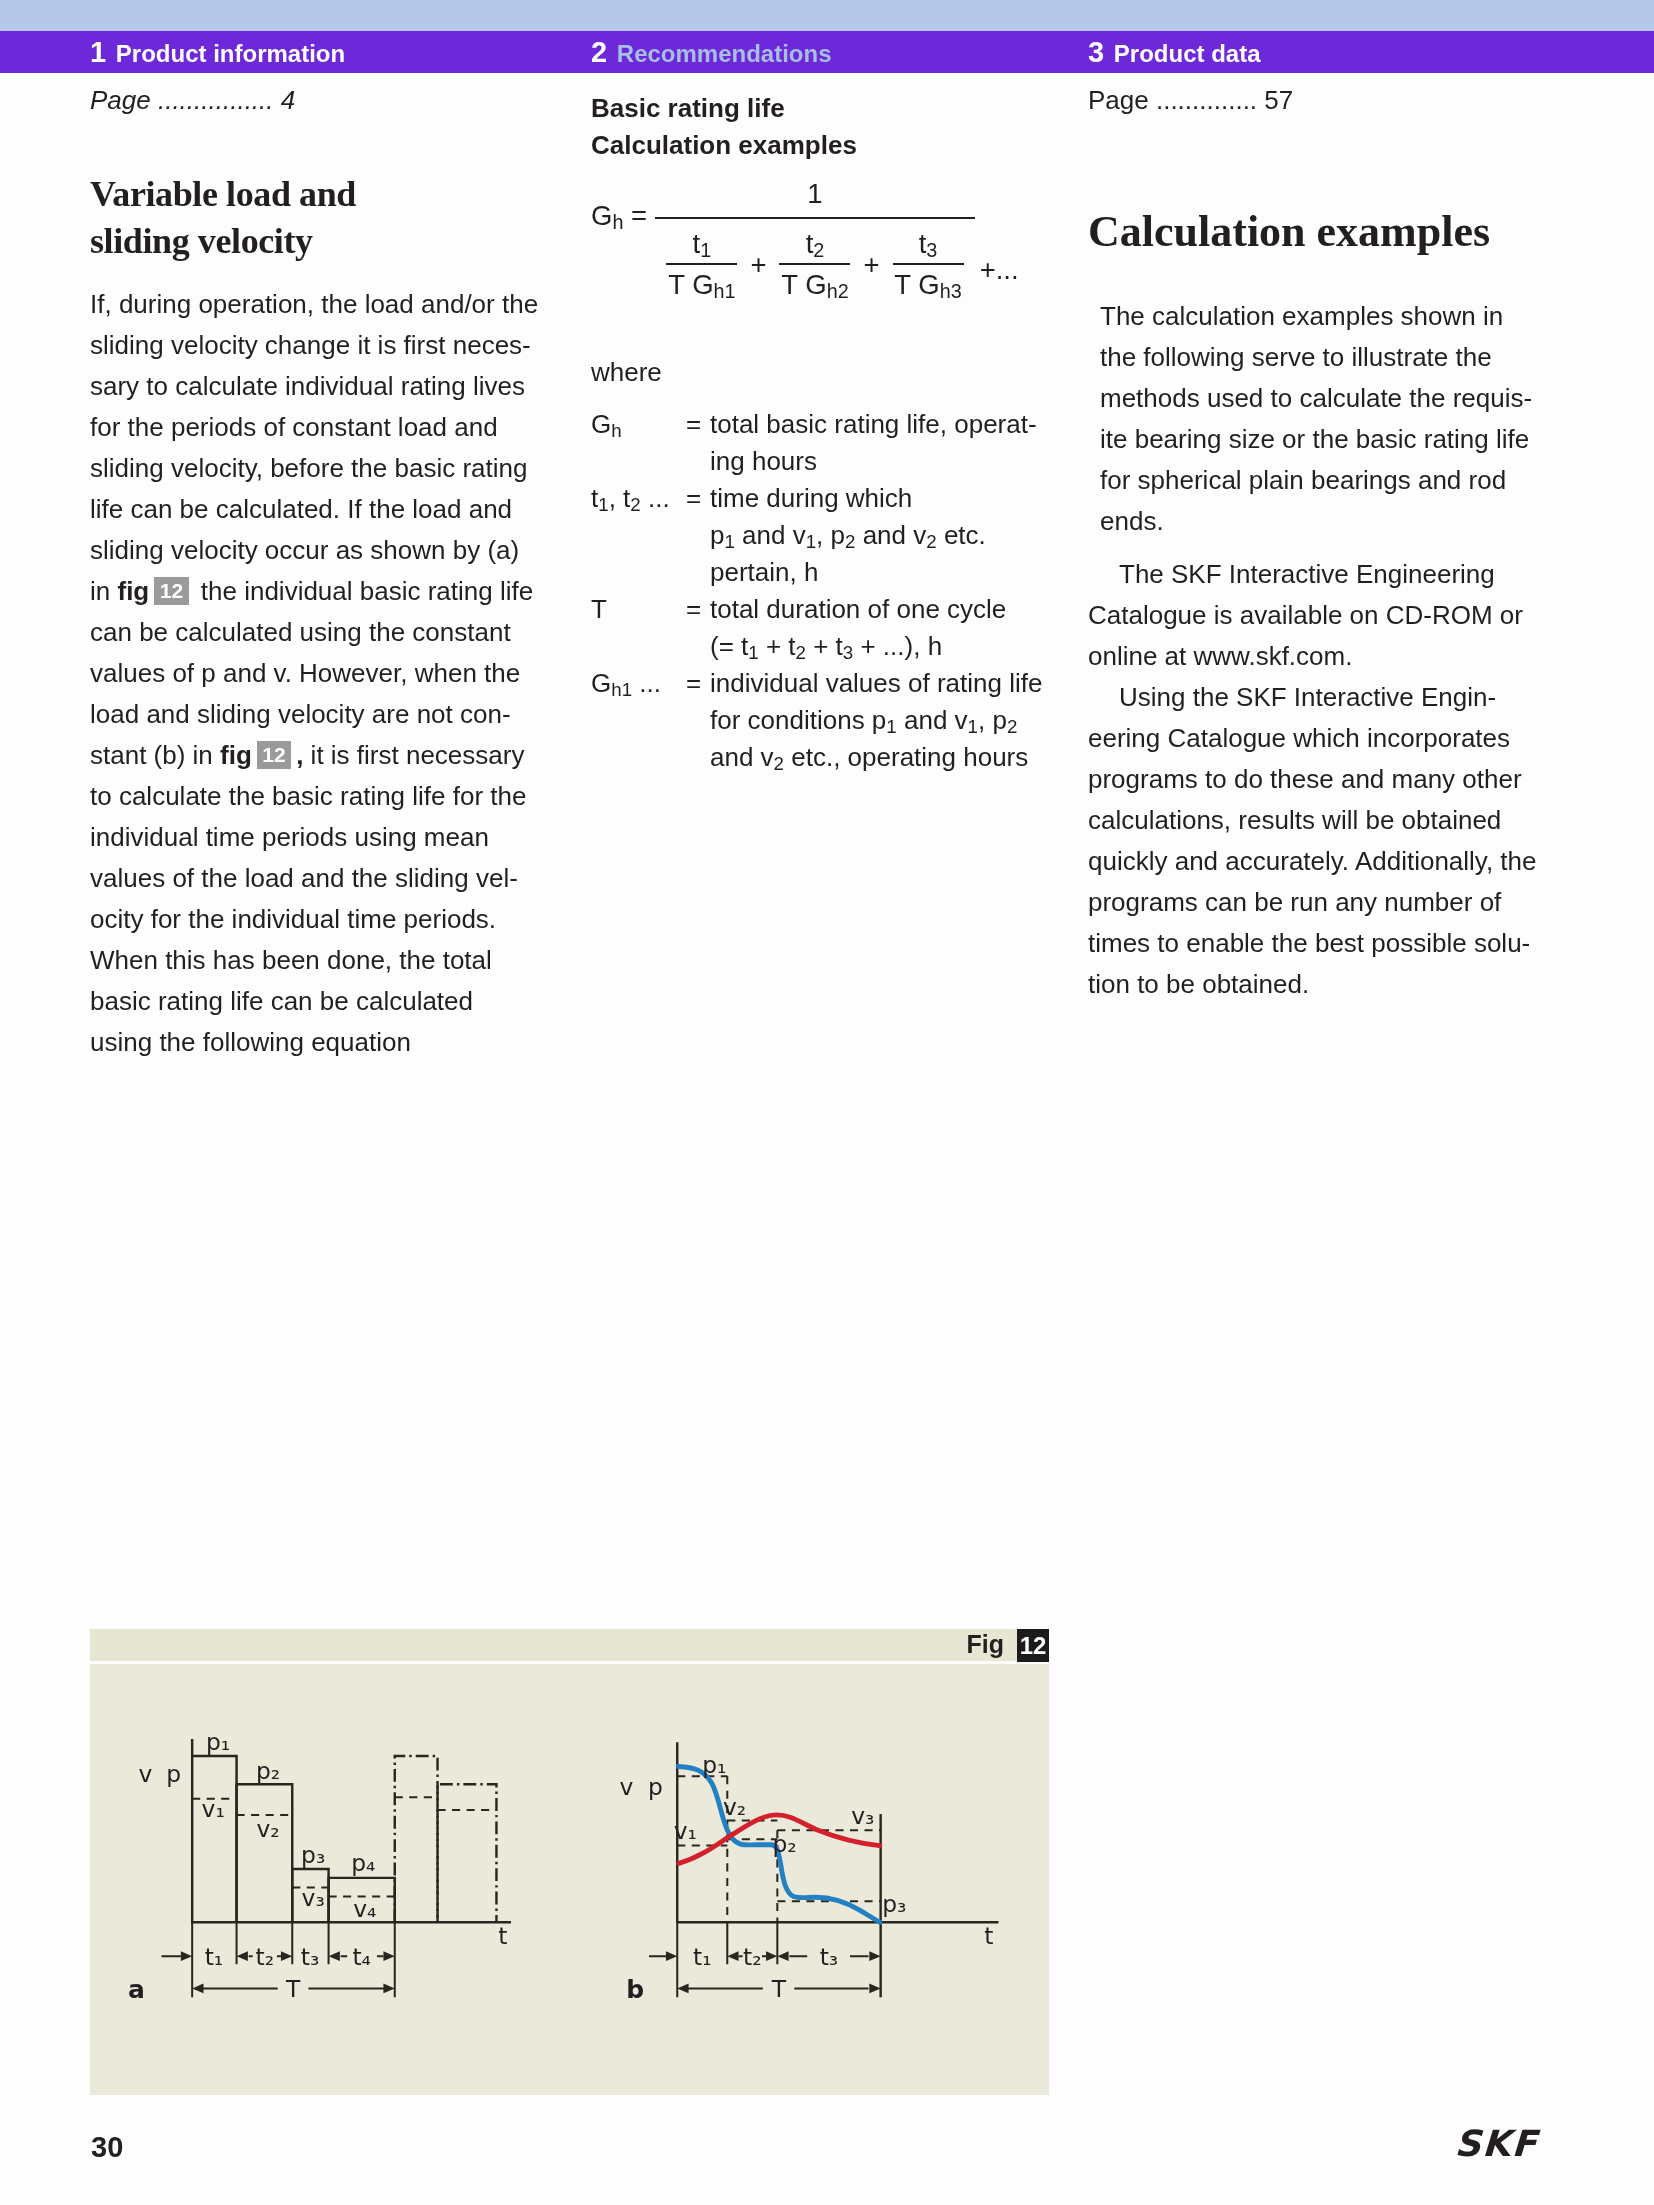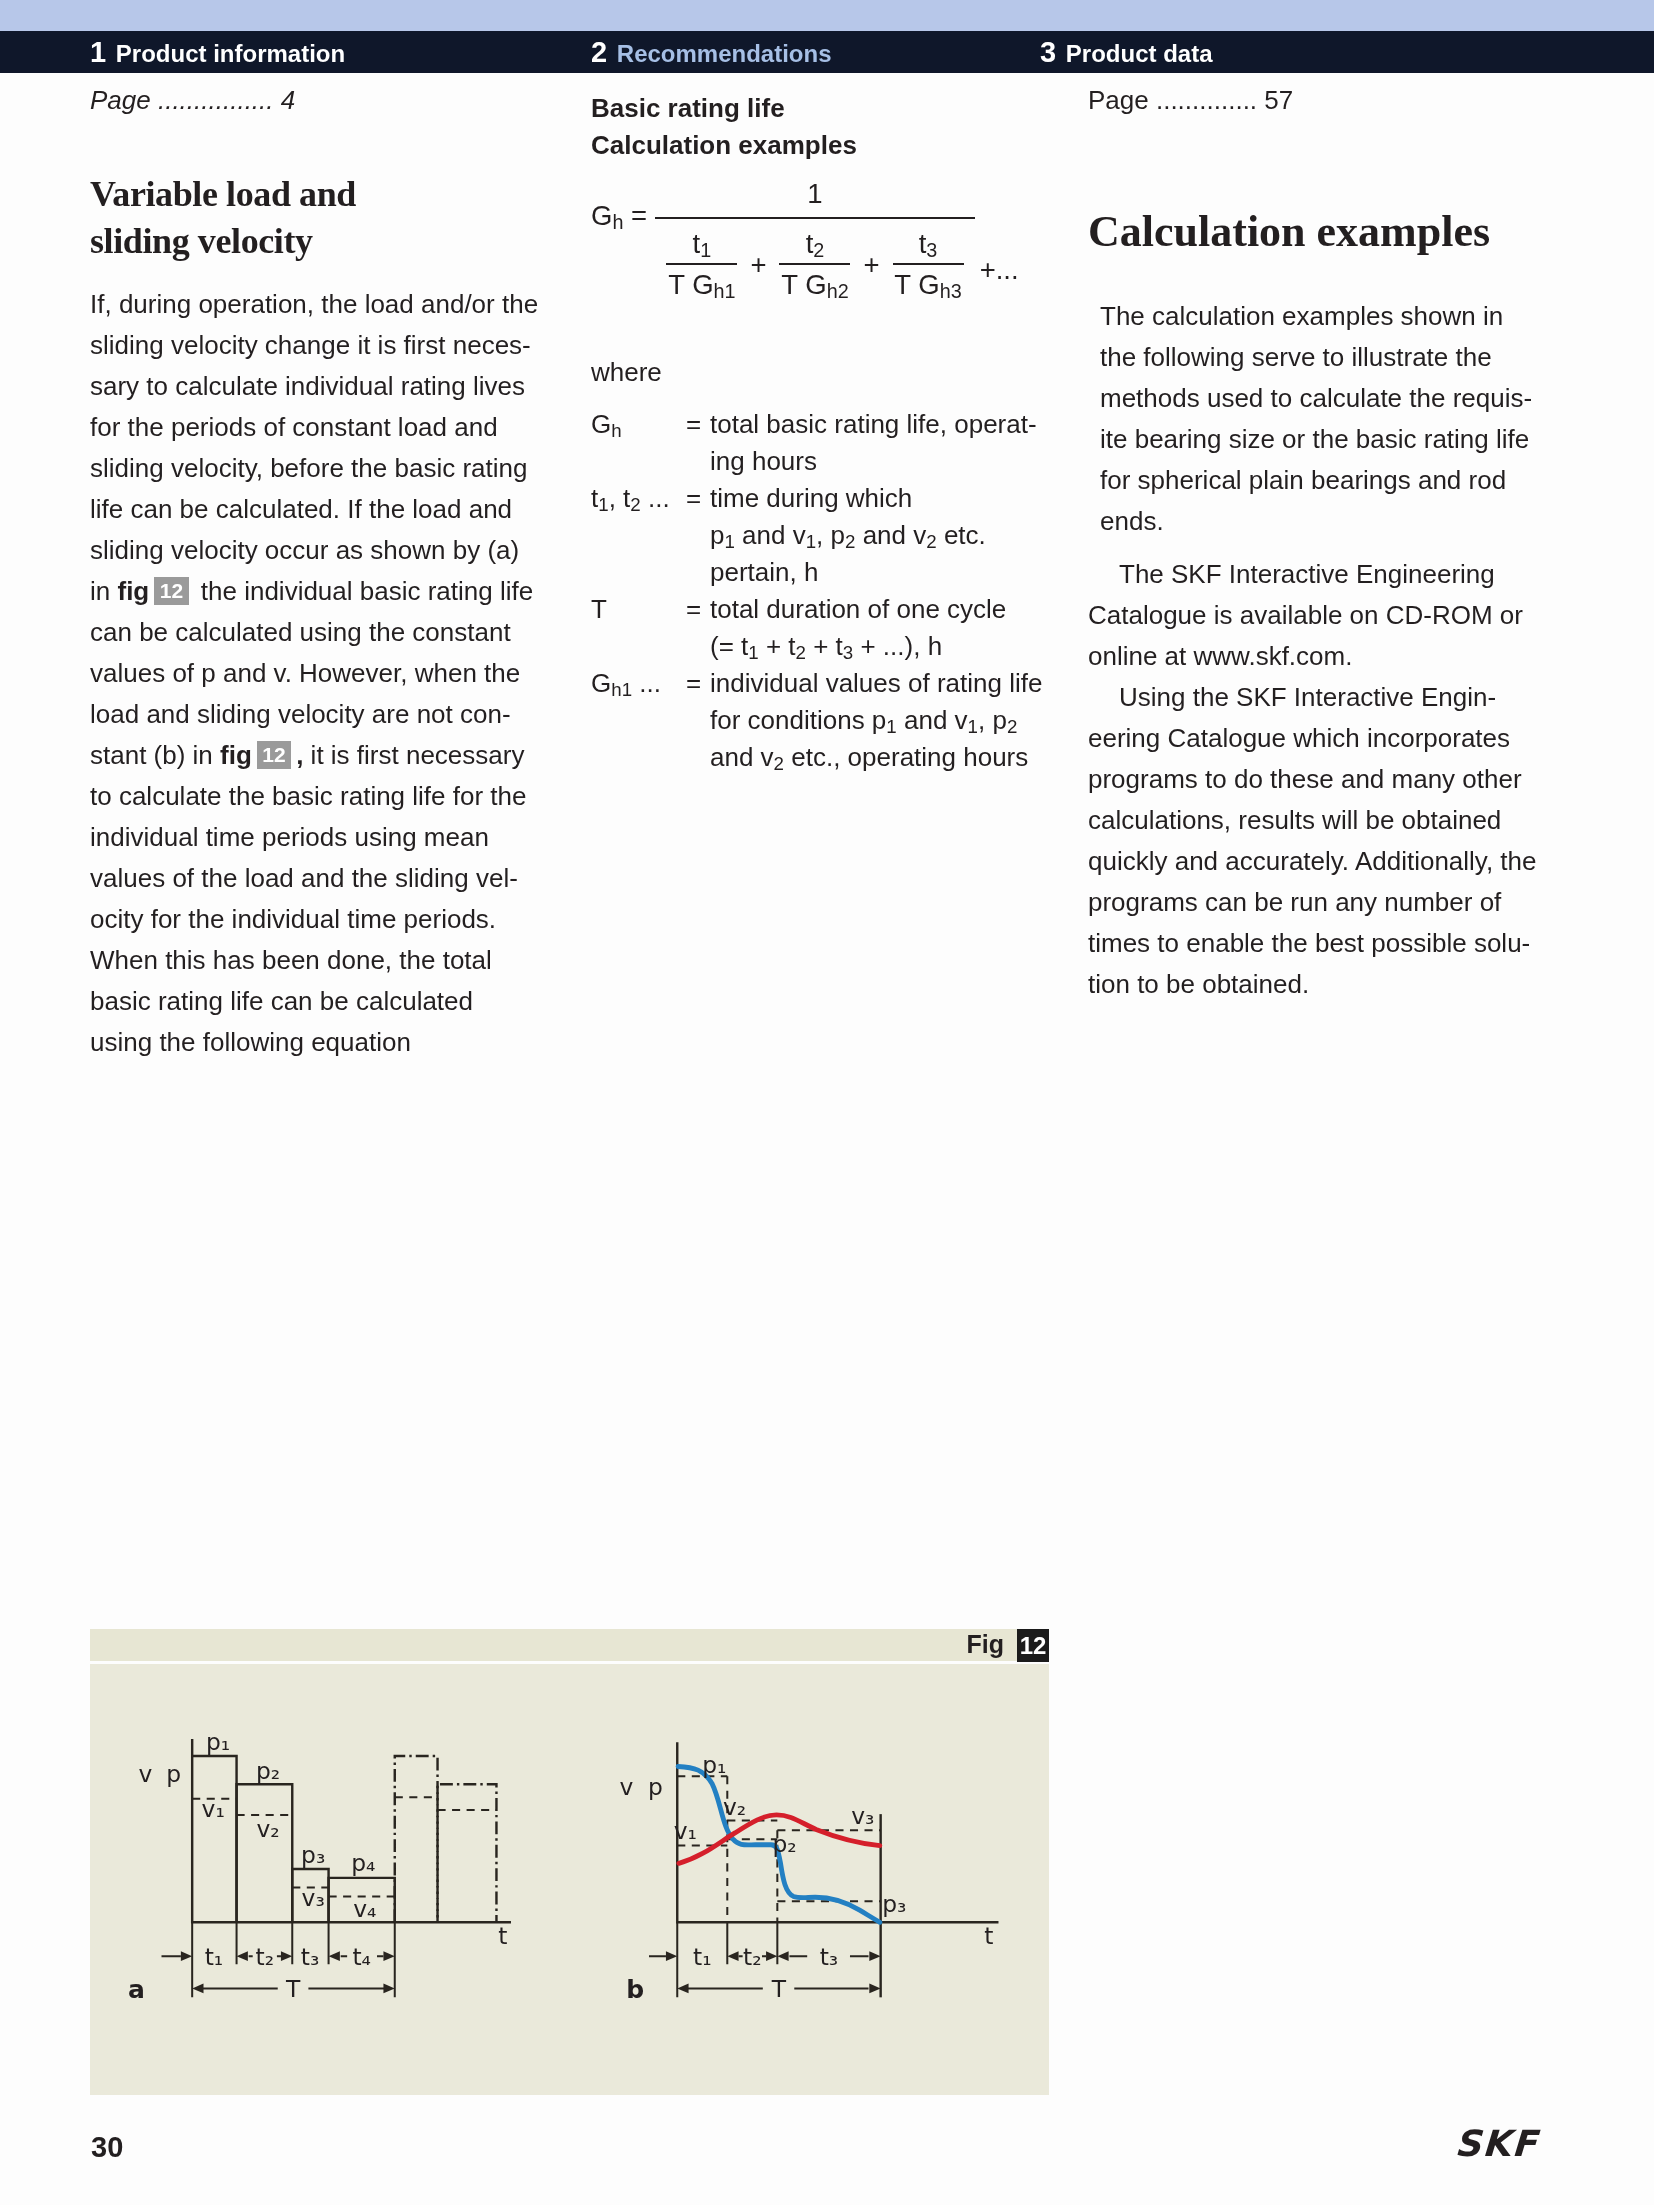--- a/index.html
+++ b/index.html
@@ -50,28 +50,28 @@
   #skf-logo{font-family:"DejaVu Sans",sans-serif;font-weight:800;font-style:italic;
             font-size:36px;letter-spacing:1.6px;transform:skewX(-6deg);}
 </style>
 </head>
 <body>
 
 <div id="page">
 
   <div id="top-band" style="background: rgb(183, 199, 233);"></div>
 
-  <div id="nav-bar" style="background: #0f172a;">
+  <div id="nav-bar" style="background: #6d28d9;">
     <div class="nav-tab" style="left:90px;">
       <span class="nav-num">1</span><span class="nav-label">Product information</span>
     </div>
     <div class="nav-tab" style="left:591px;">
       <span class="nav-num">2</span><span class="nav-label active">Recommendations</span>
     </div>
-    <div class="nav-tab" style="left:1040px;">
+    <div class="nav-tab" style="left:1088px;">
       <span class="nav-num">3</span><span class="nav-label">Product data</span>
     </div>
   </div>
 
   <div class="abs pageref" style="left:90px;top:85px;font-style:italic;">Page  ................ 4</div>
   <div class="abs serif-h pre" style="left:90px;top:171px;font-size:36px;line-height:47px;letter-spacing:-0.4px;">Variable load and
 sliding velocity</div>
   <div class="abs body-text pre" style="left:90px;top:284px;">If, during operation, the load and/or the
 sliding velocity change it is first neces-
 sary to calculate individual rating lives

